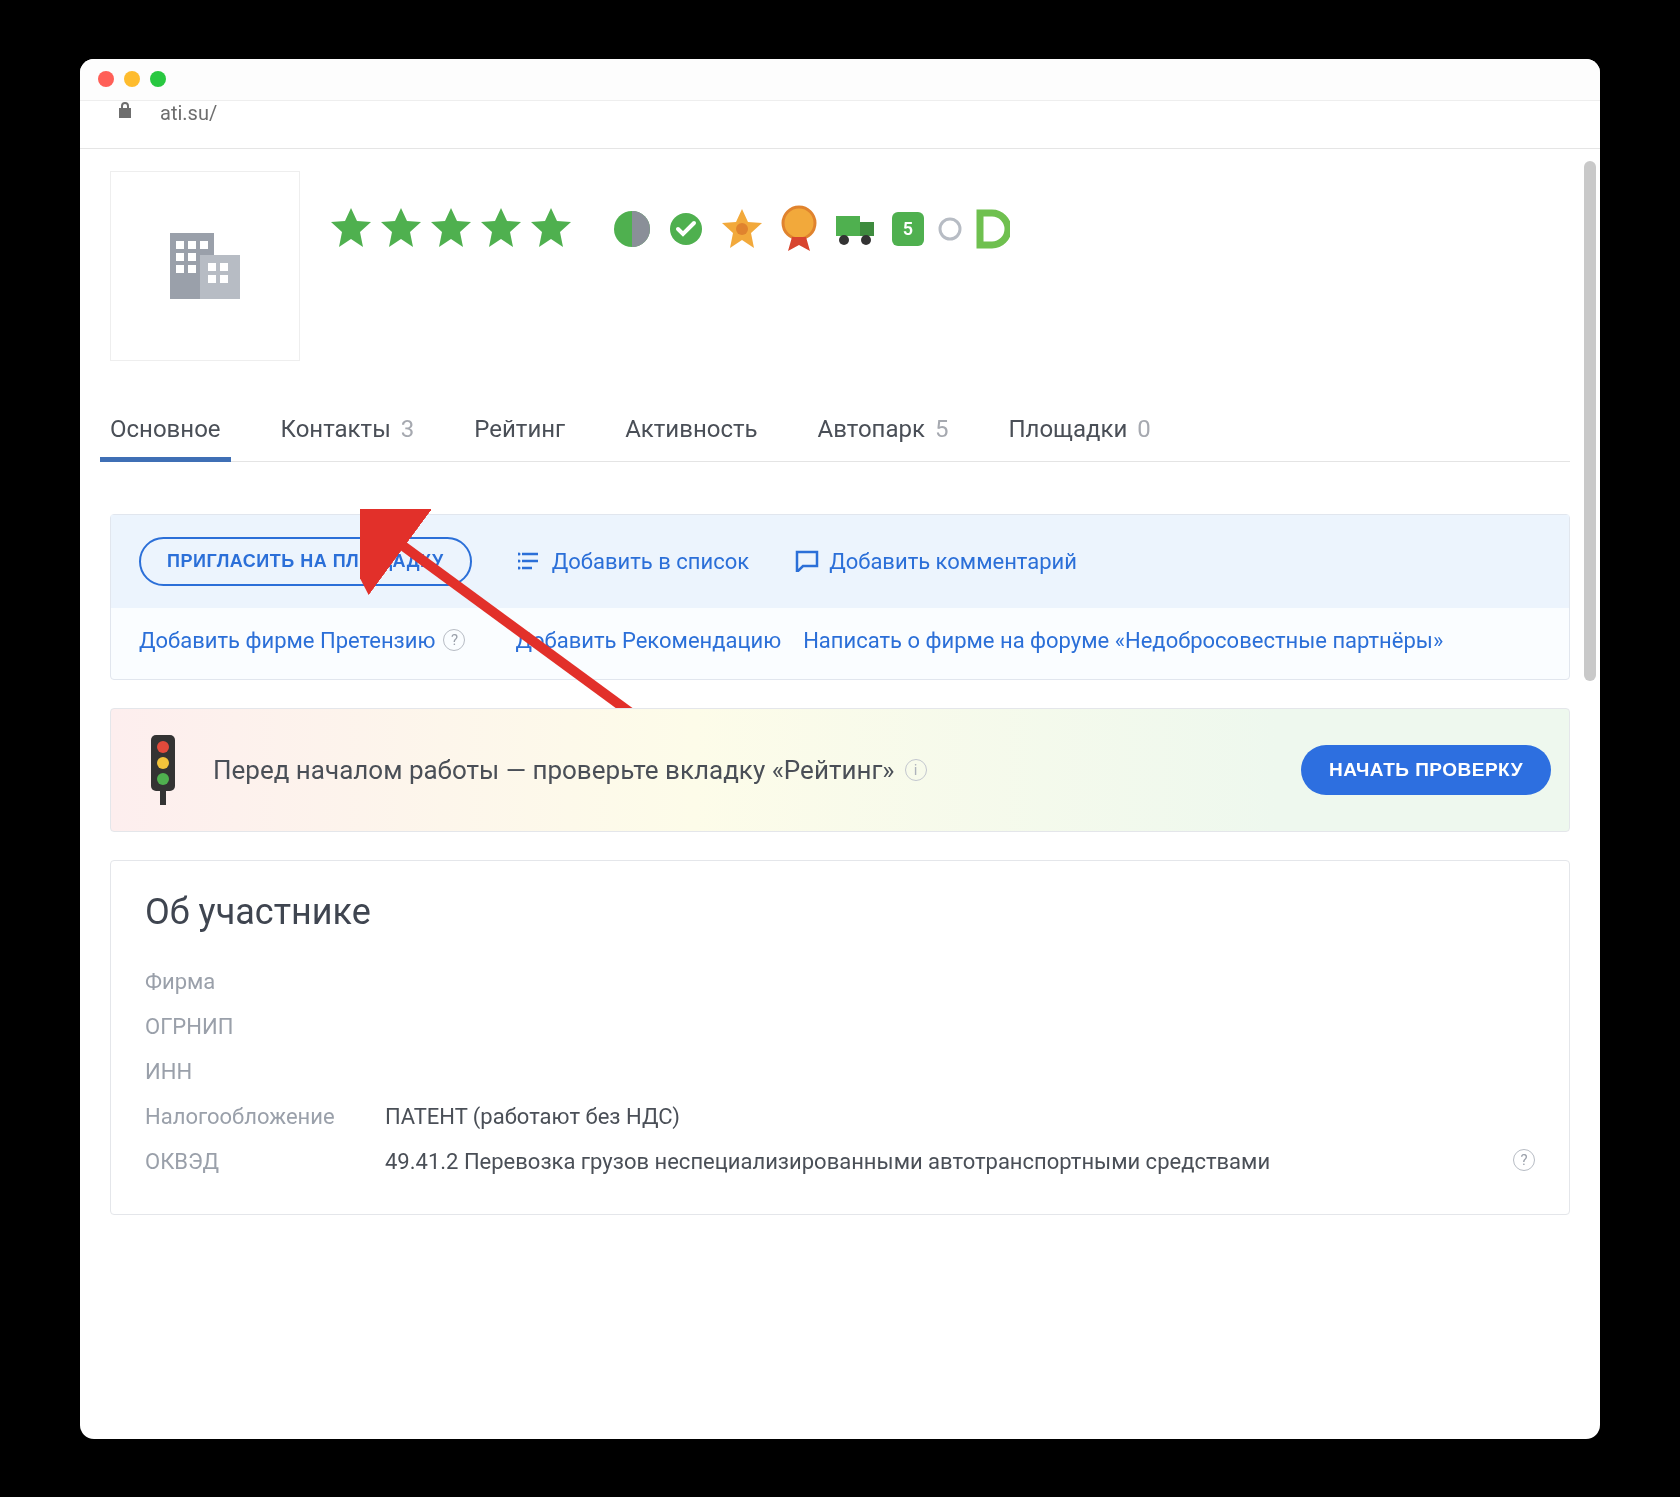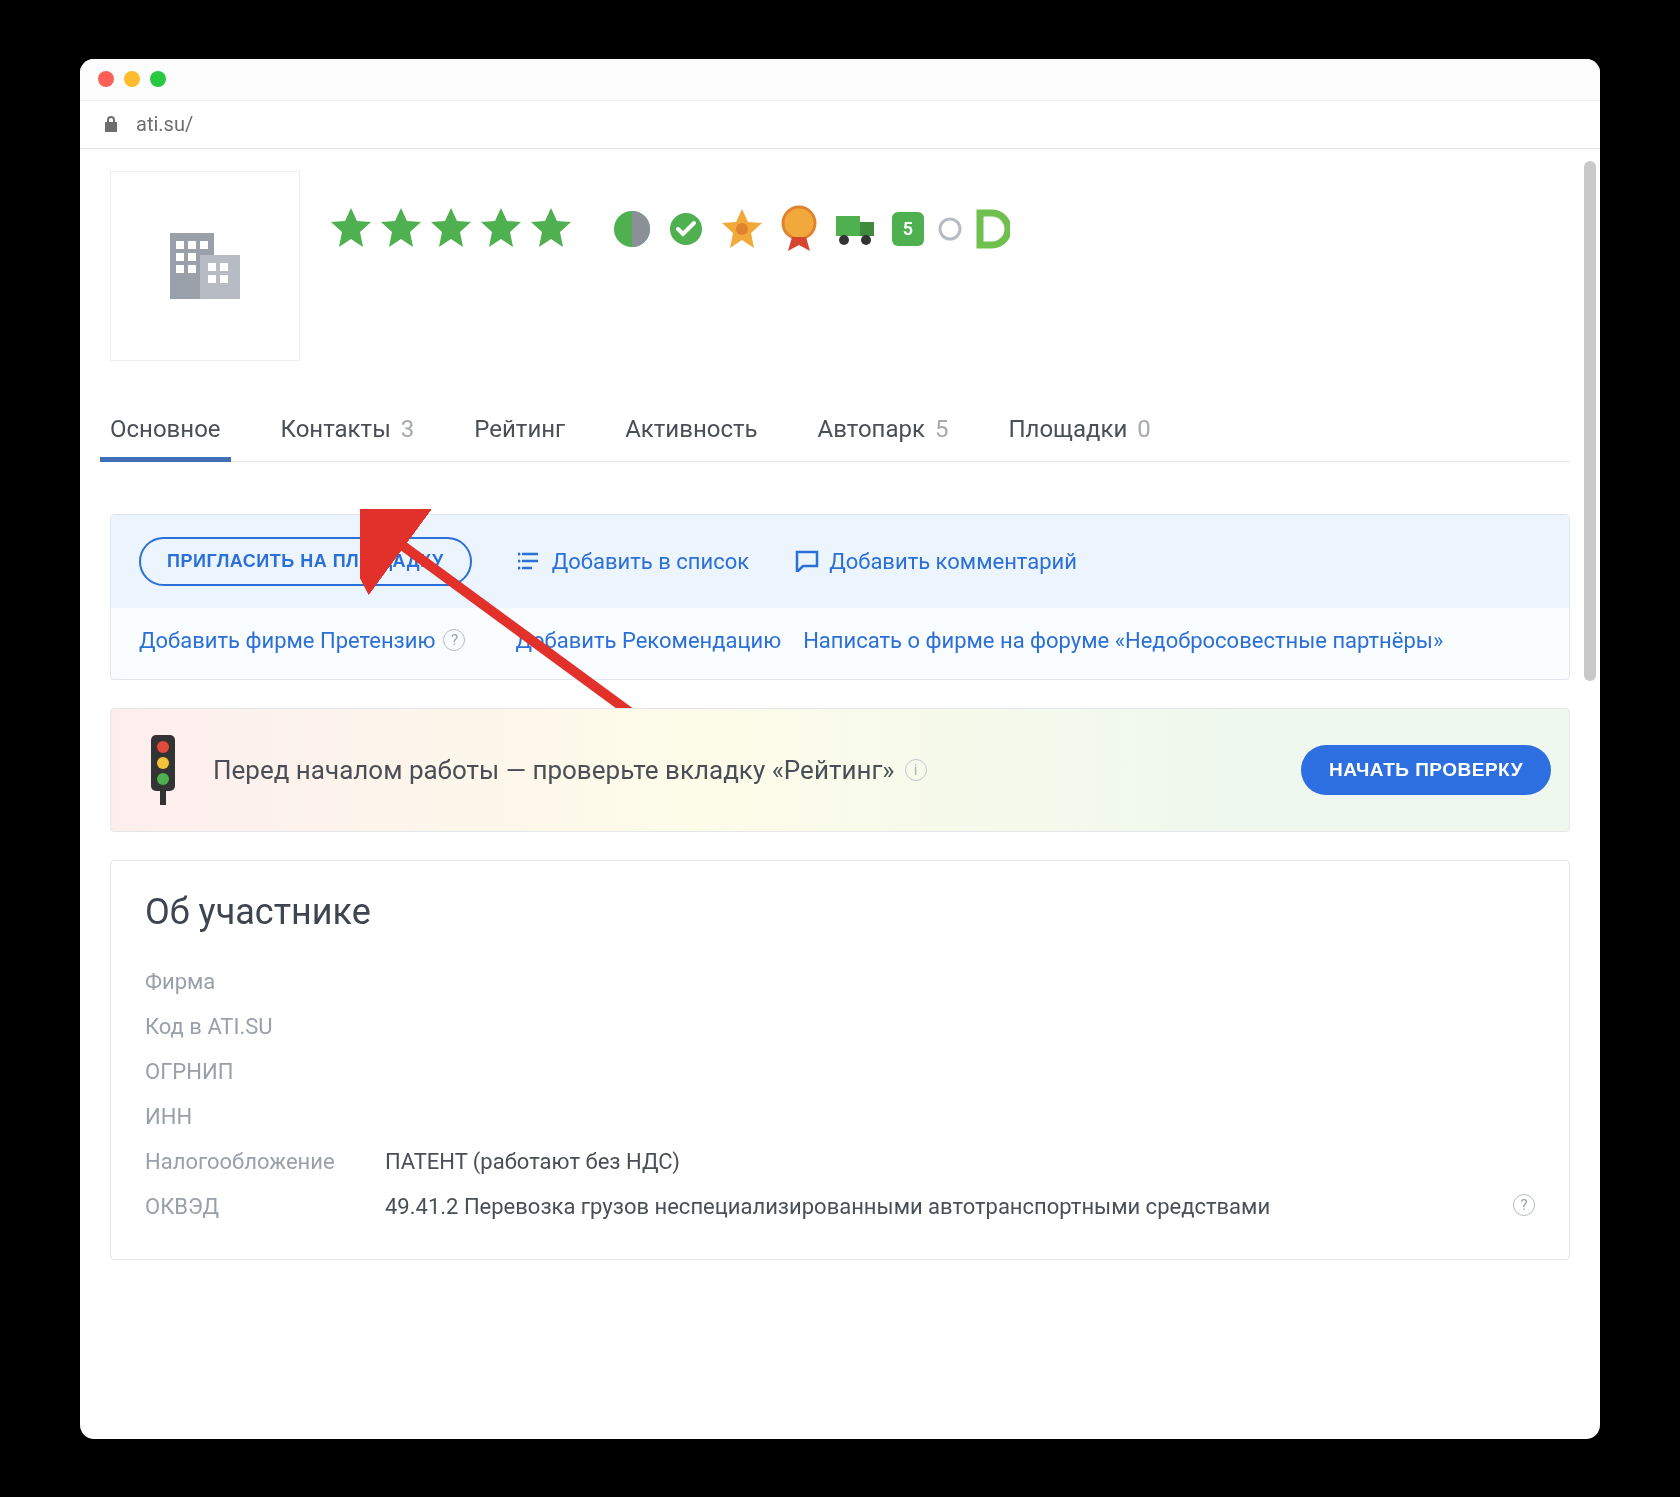--- a/index.html
+++ b/index.html
@@ -34,23 +34,22 @@
   }
   .dot { width: 16px; height: 16px; border-radius: 50%; }
   .dot.red { background: #ff5f57; }
   .dot.yellow { background: #febc2e; }
   .dot.green { background: #28c840; }
   .addrbar {
     height: 48px;
     background: #fff;
     border-bottom: 1px solid #e5e5e5;
     display: flex;
-    align-items: center;
-    padding: 0 22px;
-    gap: 16px;
+    padding: 0 36px;
+    gap: 26px;
     color: #6e6e6e;
     font-size: 20px;
   }
   .lock-icon { width: 18px; height: 18px; display:inline-flex; align-items:center; justify-content:center; }
   .content {
     flex: 1;
     overflow: hidden;
     position: relative;
     padding: 22px 30px 0 30px;
   }
@@ -389,24 +388,20 @@
     </div>
 
     <div class="about-box">
       <h2 class="about-title">Об участнике</h2>
       <div id="about-fields">
           <div class="field-row">
             <div class="field-label">Фирма</div>
             <div class="field-value"></div>
           </div>
           <div class="field-row">
-            <div class="field-label">Код в ATI.SU</div>
-            <div class="field-value"></div>
-          </div>
-          <div class="field-row">
             <div class="field-label">ОГРНИП</div>
             <div class="field-value"></div>
           </div>
           <div class="field-row">
             <div class="field-label">ИНН</div>
             <div class="field-value"></div>
           </div>
           <div class="field-row">
             <div class="field-label">Налогообложение</div>
             <div class="field-value">ПАТЕНТ (работают без НДС)</div>

